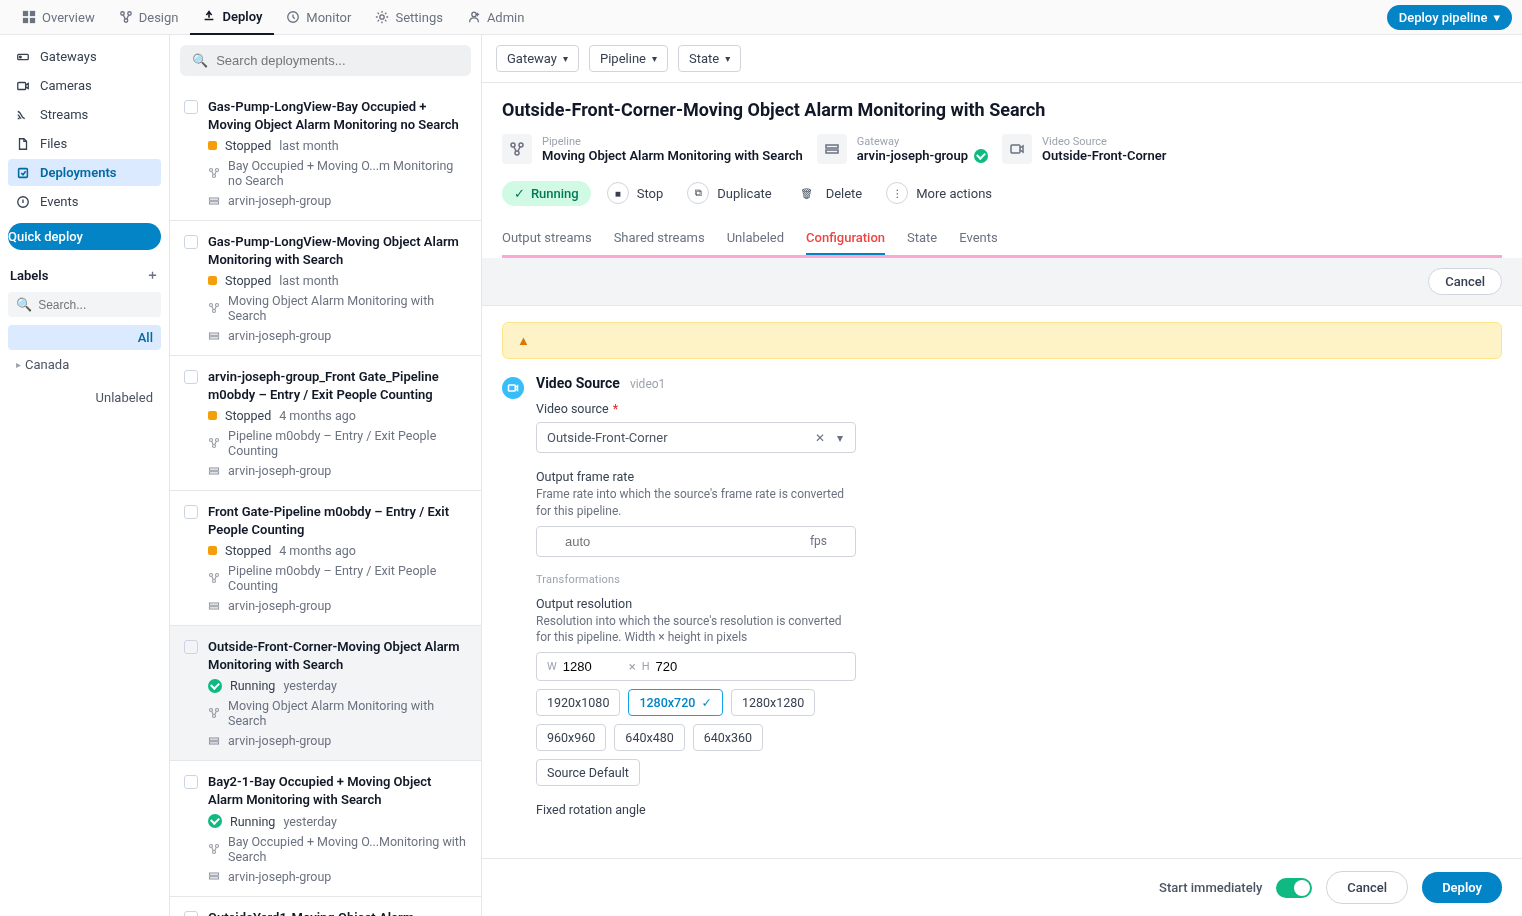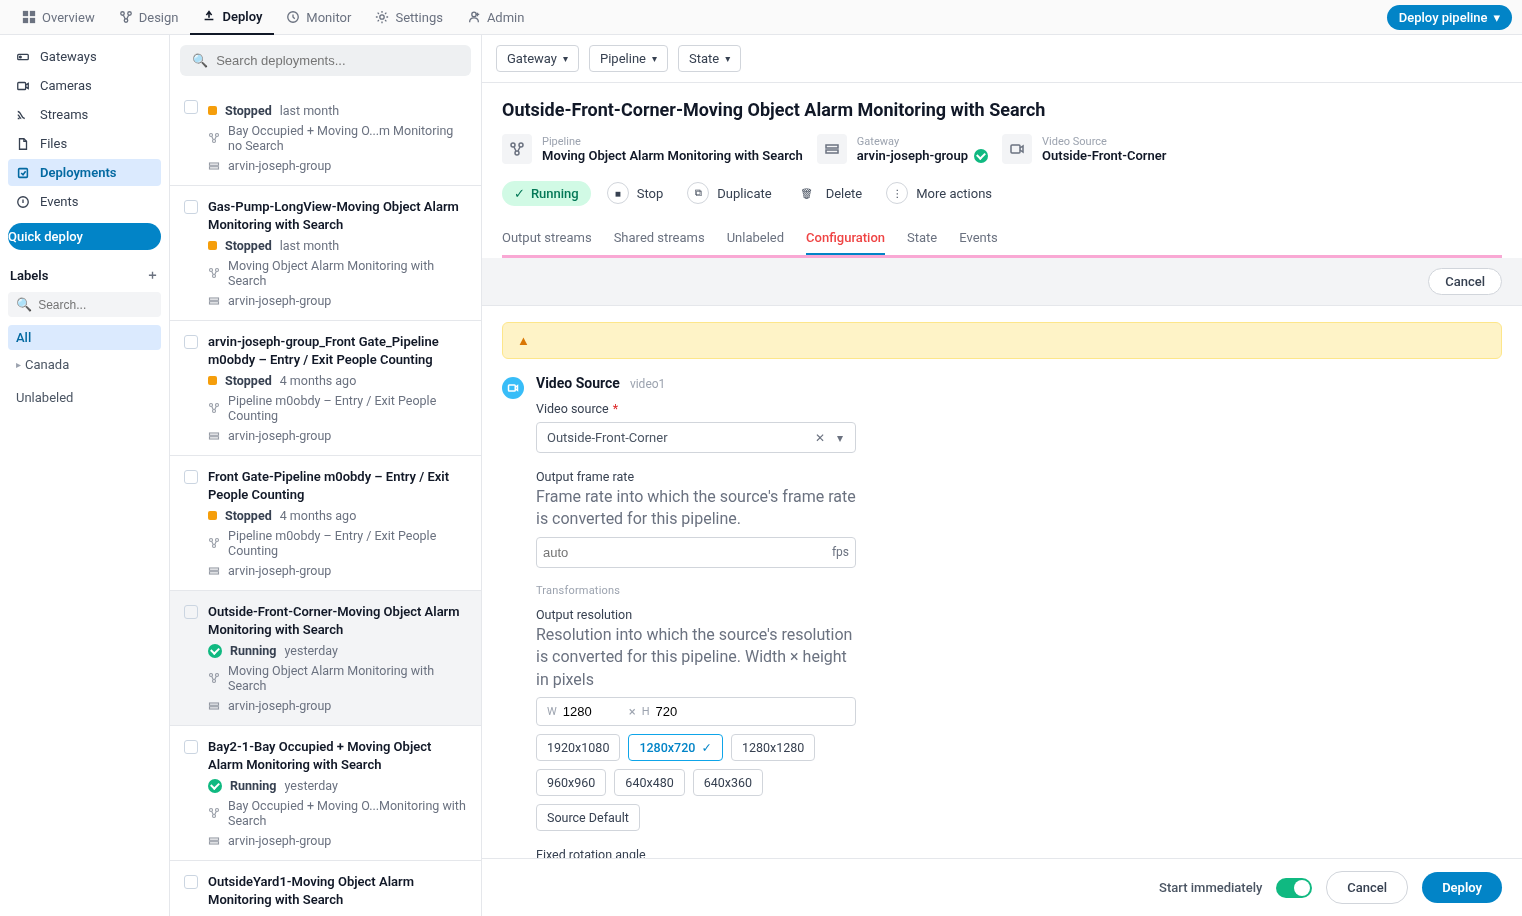--- a/index.html
+++ b/index.html
@@ -19,40 +19,40 @@
 
 
 .sidebar { width: 170px; border-right: 1px solid #e5e7eb; padding: 8px; display:flex; flex-direction:column; gap:2px; }
 .side-item { display:flex; align-items:center; gap:10px; padding:6px 8px; border-radius:4px; cursor:pointer; color:#374151; }
 .side-item.active { background:#dbeafe; color:#0369a1; font-weight:600; }
 .side-item .ic { width:14px; height:14px; flex-shrink:0; }
 .quick-deploy { margin-top:6px; background:#0284c7; color:#fff; border-radius:14px; padding:6px 0; font-weight:500; cursor:pointer; }
 .labels-hdr { display:flex; justify-content:space-between; align-items:center; margin-top:14px; font-weight:600; color:#111827; padding:0 2px;}
 .labels-search { margin-top:6px; background:#f3f4f6; border-radius:4px; padding:5px 8px; display:flex; align-items:center; gap:6px; color:#6b7280; }
 .labels-search input { border:0; background:transparent; outline:0; flex:1; font-size:12px; }
-.label-chip { margin-top:6px; padding:5px 8px; border-radius:4px; cursor:pointer; }
+.label-chip { margin-top:6px; padding:5px 8px; border-radius:4px; cursor:pointer;text-align:right; }
 .label-chip.active { background:#dbeafe; color:#0369a1; font-weight:500;}
 .label-tree { padding:5px 8px; display:flex; align-items:center; gap:4px; cursor:pointer; }
 
 
 .deplist { width: 312px; border-right:1px solid #e5e7eb; display:flex; flex-direction:column; min-height:0; }
 .dep-search { margin:10px; background:#eef0f2; border-radius:6px; padding:8px 12px; display:flex; align-items:center; gap:8px; color:#6b7280; }
 .dep-search input { border:0; background:transparent; outline:0; flex:1; font-size:13px; }
 .dep-scroll { overflow-y:auto; flex:1; }
 .dep-card { padding:12px 14px 12px 14px; border-bottom:1px solid #e5e7eb; display:flex; gap:10px; cursor:pointer; }
 .dep-card.selected { background:#f3f4f6; }
 .dep-check { width:14px; height:14px; border:1.5px solid #cbd5e1; border-radius:3px; margin-top:2px; flex-shrink:0; }
 .dep-body { flex:1; min-width:0; }
 .dep-title { font-weight:600; color:#111827; line-height:1.35; }
 .dep-row { display:flex; align-items:center; gap:8px; margin-top:5px; color:#6b7280; font-size:12.5px; }
 .dep-row .ic { width:12px; height:12px; flex-shrink:0; opacity:.7; }
 .status-dot-stopped { width:9px; height:9px; background:#f59e0b; border-radius:2px; }
 .status-dot-running { width:14px; height:14px; background:#10b981; border-radius:50%; position:relative; }
 .status-dot-running::after{content:"";position:absolute;left:3px;top:3px;width:6px;height:4px;border-left:2px solid #fff;border-bottom:2px solid #fff;transform:rotate(-45deg);}
-.status-text { font-weight:700; color:#374151; }
+.status-text { font-weight:400; color:#374151; }
 
 
 .main { flex:1; display:flex; flex-direction:column; min-width:0; background:#fff; position:relative; }
 .main-toolbar { display:flex; gap:10px; padding:10px 14px; border-bottom:1px solid #e5e7eb; align-items:center; } 
 .filter-pill { border:1px solid #d1d5db; border-radius:4px; padding:5px 10px; display:flex; align-items:center; gap:6px; cursor:pointer; color:#374151; background:#fff; }
 .filter-pill .chev { font-size:10px; }
 
 .detail-head { padding:16px 20px 0 20px; }
 .detail-title { font-size:18px; font-weight:700; color:#111827; }
 .meta-row { display:flex; gap:14px; margin-top:14px; align-items:stretch; }
@@ -83,25 +83,25 @@
 
 .node-row { display:flex; gap:12px; align-items:flex-start; }
 .node-chip { width:22px; height:22px; border-radius:50%; background:#38bdf8; display:flex; align-items:center; justify-content:center; color:#fff; font-size:11px; flex-shrink:0; margin-top:2px;}
 .node-head { display:flex; align-items:baseline; gap:10px; }
 .node-title { font-weight:700; color:#111827; font-size:14px; }
 .node-sub { color:#9ca3af; font-size:12px; }
 
 .form { margin-top:10px; max-width: 320px; }
 .field-label { font-size:12.5px; color:#374151; margin-top:10px; display:flex; gap:4px;}
 .field-label .req { color:#dc2626; }
-.field-help { font-size:16px; color:#6b7280; margin-top:2px; line-height:1.4; }
+.field-help { font-size:12px; color:#6b7280; margin-top:2px; line-height:1.4; }
 .select-box { margin-top:6px; border:1px solid #d1d5db; border-radius:4px; padding:7px 10px; display:flex; align-items:center; justify-content:space-between; gap:8px;}
 .select-box .val { flex:1; }
 .select-box .x, .select-box .chev { color:#6b7280; cursor:pointer; font-size:12px; padding:0 2px;}
-.input-row { margin-top:6px; border:1px solid #d1d5db; border-radius:4px; padding:7px 6px; display:flex; align-items:center; gap:8px; }
+.input-row { margin-top:6px; border:1px solid #d1d5db; border-radius:4px; padding:7px 28px; display:flex; align-items:center; gap:8px; }
 .input-row input { border:0; outline:0; flex:1; font-size:13px; }
 .suffix { color:#6b7280; font-size:12px; }
 .dim-row { display:flex; align-items:center; gap:6px; margin-top:6px; border:1px solid #d1d5db; border-radius:4px; padding:6px 10px;}
 .dim-row .lab { color:#9ca3af; font-size:11px;}
 .dim-row input { border:0; outline:0; width:60px; font-size:13px;}
 .dim-row .x { color:#9ca3af; }
 .preset-row { display:flex; flex-wrap:wrap; gap:8px; margin-top:8px; }
 .preset { border:1px solid #d1d5db; border-radius:4px; padding:5px 10px; font-size:12.5px; cursor:pointer; color:#374151; background:#fff;}
 .preset.active { border-color:#0ea5e9; color:#0284c7; font-weight:500; display:flex; align-items:center; gap:6px;}
 .sect-label { font-size:11px; color:#9ca3af; margin-top:16px; letter-spacing:.2px;}
@@ -240,20 +240,21 @@
 
     <div class="deplist">
       <div class="dep-search">
         <span>🔍</span>
         <input placeholder="Search deployments..." style="">
       </div>
       <div class="dep-scroll" id="dep-scroll">
           <div class="dep-card">
     <div class="dep-check"></div>
     <div class="dep-body">
+      <div class="dep-title">Gas-Pump-LongView-Bay Occupied + Moving Object Alarm Monitoring no Search</div>
       <div class="dep-row">
                 <span class="status-dot-stopped"></span>
                 <span class="status-text">Stopped</span>
                 <span>last month</span>
               </div>
       <div class="dep-row">
                 <svg class="ic" viewBox="0 0 16 16" fill="none" stroke="currentColor" stroke-width="1.5">
                   <circle cx="4" cy="4" r="2"></circle>
                   <circle cx="12" cy="4" r="2"></circle>
                   <circle cx="8" cy="12" r="2"></circle>

